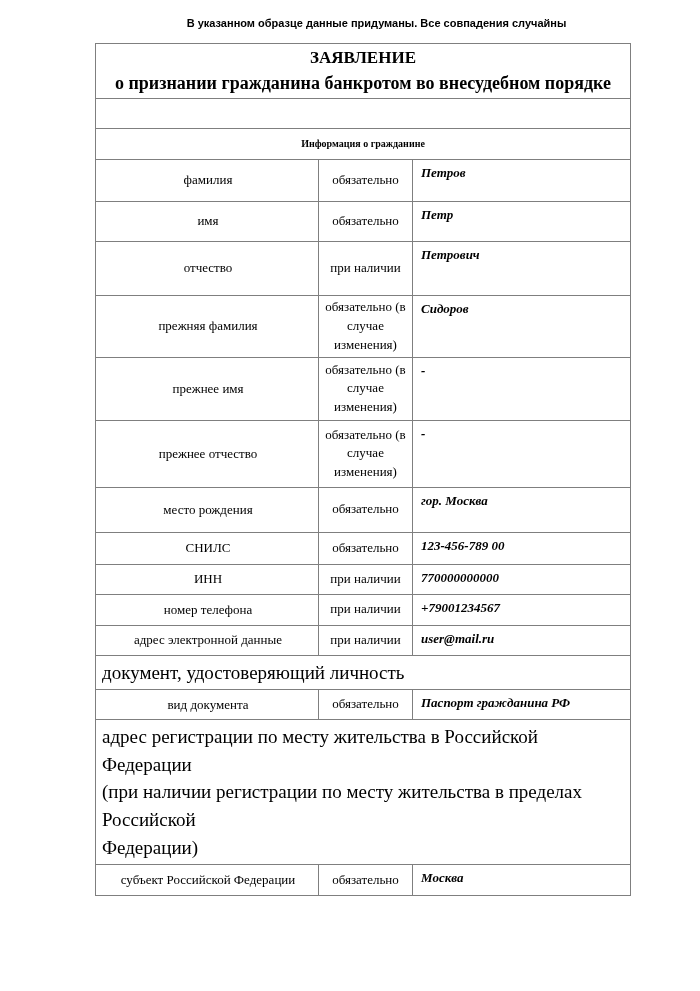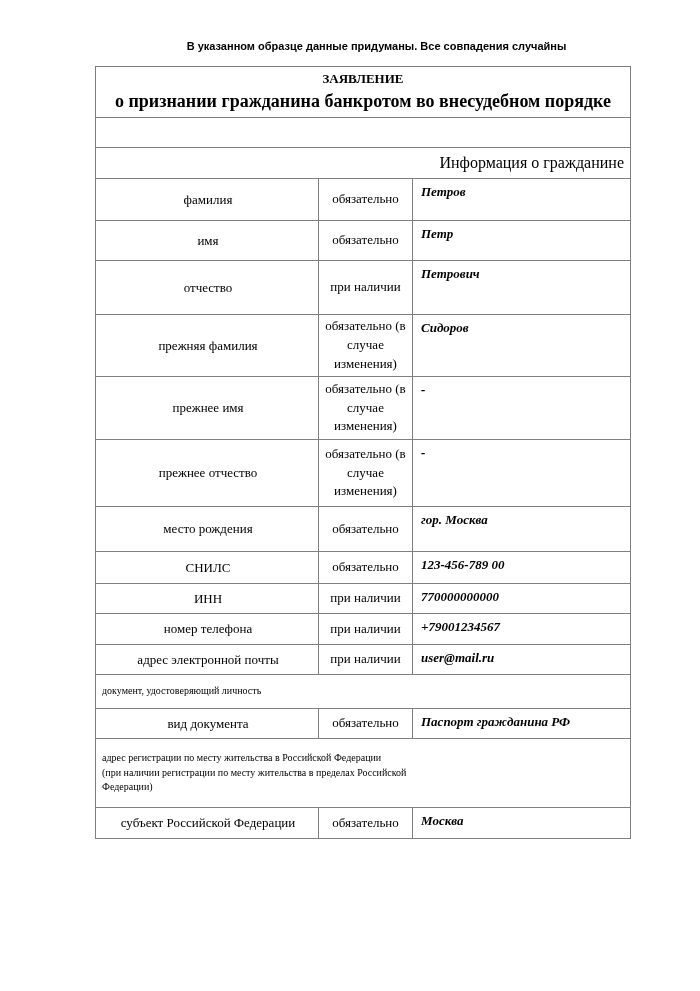--- a/index.html
+++ b/index.html
@@ -3,21 +3,21 @@
 <meta charset="utf-8">
 <style>
   html, body { margin: 0; padding: 0; }
   body {
     width: 700px; height: 991px;
     background: #ffffff;
     color: #000000;
     font-family: "Liberation Serif", serif;
     overflow: hidden;
   }
-  .page { width: 636px; height: 991px; padding-top: 40px; box-sizing: border-box; }
+  .page { width: 636px; height: 991px; padding-top: 17px; box-sizing: border-box; }
   .disclaimer {
     width: 535px;
     margin: 0 0 13px 109px;
     text-align: center;
     font-family: "Liberation Sans", sans-serif;
     font-weight: bold;
     font-size: 11px;
     line-height: 13px;
   }
   table.form {
@@ -53,34 +53,34 @@
     font-style: italic;
     font-size: 13px;
     margin-top: 28px;
   }
   tr.title-row td {
     text-align: center;
     vertical-align: middle;
     font-weight: bold;
     padding: 2px 6px;
   }
-  .title-line1 { font-size: 13px; line-height: 1.45; }
+  .title-line1 { font-size: 17px; line-height: 1.45; }
   .title-line2 { font-size: 18px; line-height: 1.4; }
   tr.section-row td {
-    text-align: right;
-    vertical-align: middle;
-    font-weight: normal;
-    font-size: 16px;
+    text-align: center;
+    vertical-align: middle;
+    font-weight: bold;
+    font-size: 10px;
     padding: 2px 6px;
   }
   tr.fullrow td {
     text-align: left;
     vertical-align: middle;
     padding: 3px 10px 3px 6px;
-    font-size: 10px;
+    font-size: 19px;
     line-height: 1.45;
   }
   .addr-line { display: block; }
 </style>
 </head>
 <body>
 
 <div class="page">
 
   <div class="disclaimer">В указанном образце данные придуманы. Все совпадения случайны</div>
@@ -163,21 +163,21 @@
       <td class="c-val">770000000000</td>
     </tr>
 
     <tr style="height:31px">
       <td class="c-label">номер телефона</td>
       <td class="c-req">при наличии</td>
       <td class="c-val">+79001234567</td>
     </tr>
 
     <tr style="height:30px">
-      <td class="c-label">адрес электронной почты</td>
+      <td class="c-label">адрес электронной данные</td>
       <td class="c-req">при наличии</td>
       <td class="c-val">user@mail.ru</td>
     </tr>
 
     <tr class="fullrow" style="height:34px">
       <td colspan="3">документ, удостоверяющий личность</td>
     </tr>
 
     <tr style="height:30px">
       <td class="c-label">вид документа</td>

